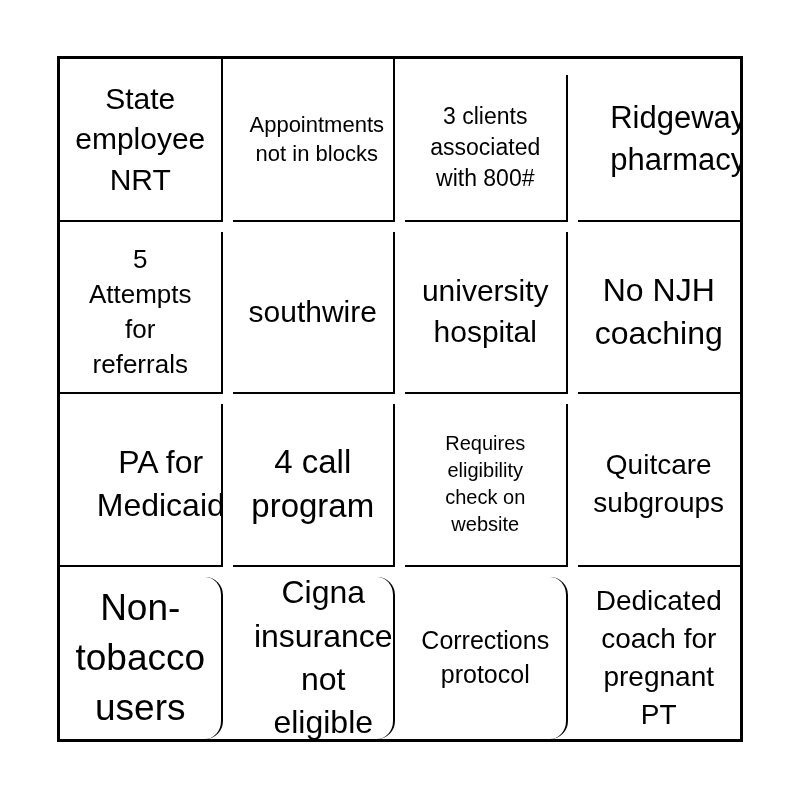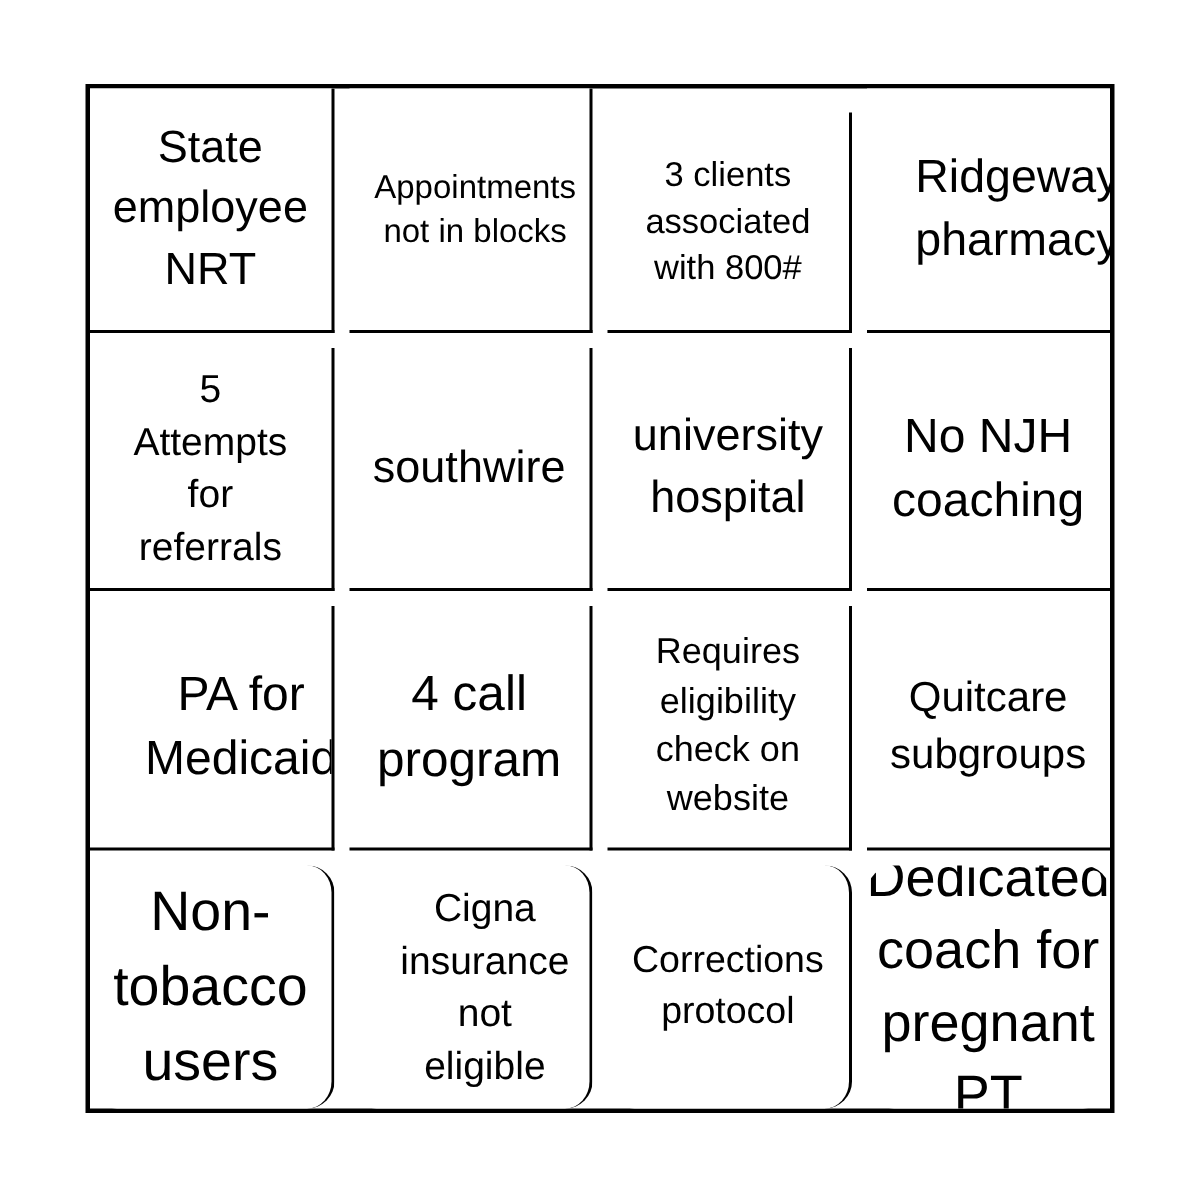--- a/index.html
+++ b/index.html
@@ -52,26 +52,26 @@
   .r0c0 { font-size: 30px; }
   .r0c1 { font-size: 22px; padding-left: 11px; }
   .r0c2 { font-size: 23px; margin-top: 16px; }
   .r0c3 { font-size: 31px; padding-left: 42px; }
   .r1c0 { font-size: 26px; }
   .r1c1 { font-size: 30px; }
   .r1c2 { font-size: 30px; }
   .r1c3 { font-size: 32px; text-align: center; }
   .r2c0 { font-size: 32px; padding-left: 44px; }
   .r2c1 { font-size: 33px; }
-  .r2c2 { font-size: 24px; }
+  .r2c2 { font-size: 20px; }
   .r2c3 { font-size: 28px; }
   .r3c0 { font-size: 37px; }
-  .r3c1 { font-size: 26px; padding-left: 24px; }
+  .r3c1 { font-size: 32px; padding-left: 24px; }
   .r3c2 { font-size: 25px; }
-  .r3c3 { font-size: 36px; }
+  .r3c3 { font-size: 28px; }
 </style>
 </head>
 <body>
 
 <div class="page">
   <div class="bingo-card">
 
     <div class="cell r0c0">State
 employee
 NRT</div>

